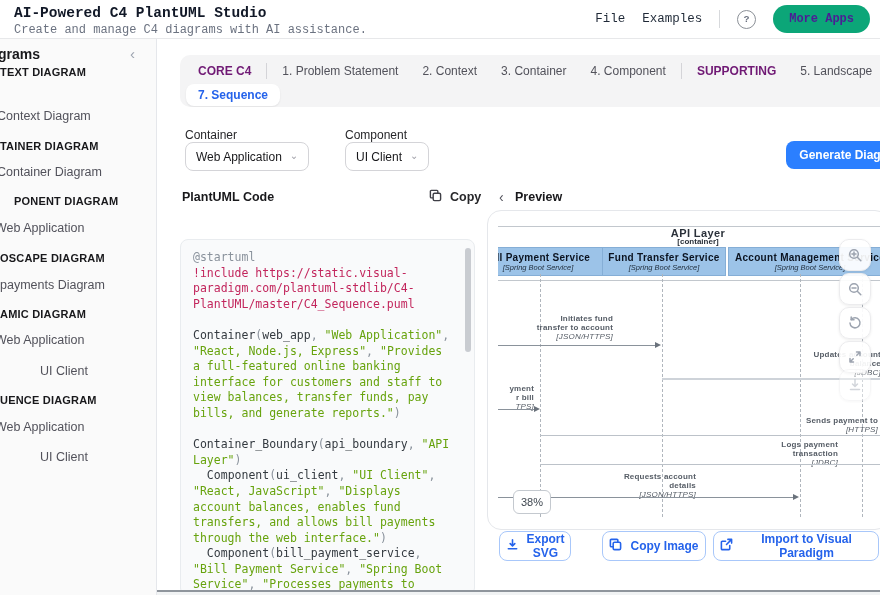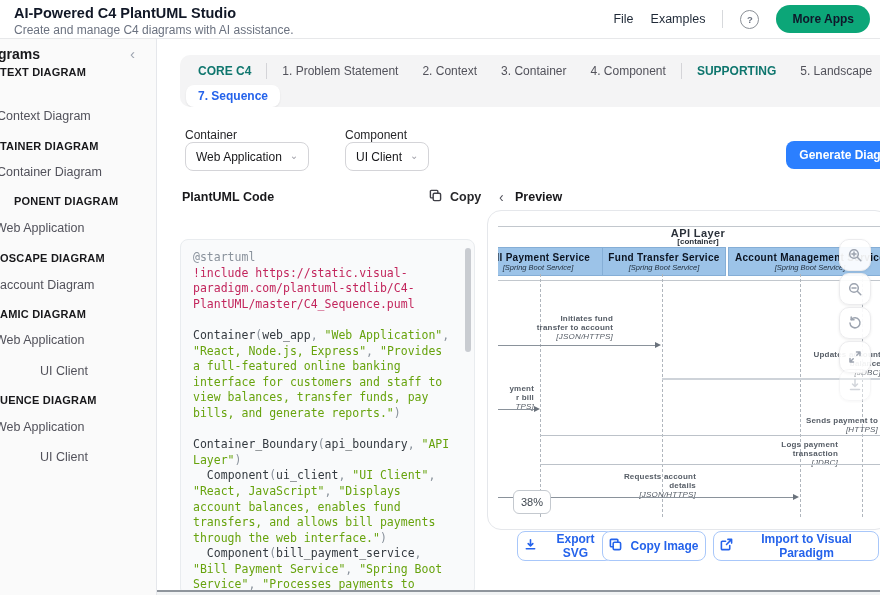--- a/index.html
+++ b/index.html
@@ -1,38 +1,38 @@
 <!DOCTYPE html>
 <html style="--accent_green: #0ca678; --accent_blue: #2563eb; --button_blue: #2b7fff; --participant_fill: #9cc3e8; --participant_border: #85aed6; --code_pink: #c2255c; --code_green: #67a30d;"><head>
 <meta charset="utf-8">
 <style>
   html,body{margin:0;padding:0;}
   body{width:880px;height:595px;position:relative;overflow:hidden;background:#fff;
        font-family:"Liberation Sans",sans-serif;color:#18181b;}
   
-  .header{position:absolute;left:0;top:0;width:880px;height:38px;background:#fff;border-bottom:1px solid #e7e8ea;z-index:30;}
+  .header{position:absolute;left:0;top:0;width:880px;height:38px;background:#fff;border-bottom:1px solid #e7e8ea;z-index:30;font-family:Liberation Mono, monospace;}
   .app-title{position:absolute;left:14px;top:5px;font-size:14.5px;font-weight:700;color:#111827;}
   .app-subtitle{position:absolute;left:14px;top:23px;font-size:12px;color:#6b7280;}
   .hd-right{position:absolute;right:10px;top:0;height:38px;display:flex;align-items:center;gap:17px;}
   .menu-btn{background:none;border:none;font-family:inherit;font-size:12.5px;font-weight:500;color:#1f2937;cursor:pointer;padding:0;}
   .vdiv{width:1px;height:18px;background:#d7d9dc;}
   .help-circle{width:17px;height:17px;border:1.3px solid #8b9097;border-radius:50%;display:flex;align-items:center;justify-content:center;font-size:9.5px;font-weight:700;color:#6b7280;}
-  .more-apps{background:var(--accent_green,#0ca678);color:#0f172a;border:none;border-radius:16px;padding:7px 16px;font-family:inherit;font-size:12px;font-weight:700;cursor:pointer;}
+  .more-apps{background:var(--accent_green,#0ca678);color:#4c1d95;border:none;border-radius:16px;padding:7px 16px;font-family:inherit;font-size:12px;font-weight:700;cursor:pointer;}
   
   .sidebar{position:absolute;left:0;top:38px;width:156px;height:557px;background:#fafafa;border-right:1px solid #e5e7eb;overflow:hidden;z-index:20;}
   .sb-title{position:absolute;left:-2px;top:8px;font-size:14px;font-weight:700;color:#18181b;}
   .sb-collapse{position:absolute;left:124px;top:6px;font-size:15px;color:#9ca3af;cursor:pointer;background:none;border:none;font-family:inherit;}
   .sb-head{position:absolute;font-size:11px;font-weight:700;letter-spacing:.2px;color:#18181b;white-space:nowrap;}
   .sb-item{position:absolute;font-size:12.5px;color:#52525b;white-space:nowrap;cursor:pointer;}
   
   .tabsbar{position:absolute;left:180px;top:55px;width:712px;height:52px;background:#f4f4f5;border-radius:10px;overflow:hidden;}
   .tabrow{position:absolute;left:6px;display:flex;align-items:center;white-space:nowrap;}
   .tabrow.r1{top:4px;height:24px;}
-  .tabrow.r2{top:29px;height:24px;}
-  .tab-group{font-size:12px;font-weight:700;color:#0f766e;padding:4px 12px;}
+  .tabrow.r2{top:29px;height:24px;flex-direction:column;}
+  .tab-group{font-size:12px;font-weight:700;color:#701a75;padding:4px 12px;}
   .tab{font-size:12px;color:#52525b;padding:4px 12px;cursor:pointer;}
   .tab.active{background:#fff;color:var(--accent_blue,#2563eb);font-weight:600;border-radius:8px;box-shadow:0 1px 2px rgba(0,0,0,.08);}
   .tab-sep{width:1px;height:16px;background:#d4d4d8;margin:0 3px;}
   
   .ctl-label{position:absolute;font-size:12px;font-weight:500;color:#27272a;}
   .select{position:absolute;top:142px;height:27px;background:#fff;border:1px solid #d4d4d8;border-radius:8px;display:flex;align-items:center;gap:8px;padding:0 10px;font-size:12px;color:#18181b;cursor:pointer;}
   .chev{font-size:10px;color:#a1a1aa;transform:translateY(-1px);}
   .generate-btn{position:absolute;left:786px;top:141px;height:28px;width:130px;background:var(--button_blue,#2b7fff);color:#fff;border:none;border-radius:8px;font-family:inherit;font-size:12px;font-weight:700;cursor:pointer;text-align:center;}
   
   .ph{position:absolute;top:190px;font-size:12.5px;font-weight:600;color:#18181b;}
@@ -92,21 +92,21 @@
   <div class="sb-head" style="left:0;top:28px">TEXT DIAGRAM</div>
   <div class="sb-item" style="left:-3px;top:71px">Context Diagram</div>
 
   <div class="sb-head" style="left:0;top:102px">TAINER DIAGRAM</div>
   <div class="sb-item" style="left:-3px;top:127px">Container Diagram</div>
 
   <div class="sb-head" style="left:14px;top:157px">PONENT DIAGRAM</div>
   <div class="sb-item" style="left:-5px;top:183px">Web Application</div>
 
   <div class="sb-head" style="left:0;top:214px">OSCAPE DIAGRAM</div>
-  <div class="sb-item" style="left:0;top:240px">account Diagram</div>
+  <div class="sb-item" style="left:0;top:240px">payments Diagram</div>
 
   <div class="sb-head" style="left:0;top:270px">AMIC DIAGRAM</div>
   <div class="sb-item" style="left:-5px;top:295px">Web Application</div>
   <div class="sb-item" style="left:40px;top:326px">UI Client</div>
 
   <div class="sb-head" style="left:0;top:356px">UENCE DIAGRAM</div>
   <div class="sb-item" style="left:-5px;top:382px">Web Application</div>
   <div class="sb-item" style="left:40px;top:412px">UI Client</div>
 </aside>
 
@@ -260,21 +260,21 @@
       <path d="M8.5 2h3.5v3.5 M12 2 L8.8 5.2 M5.5 12H2V8.5 M2 12 L5.2 8.8"></path>
     </svg>
   </div>
   <div class="zbtn" style="top:158px;opacity:.45">
     <svg width="14" height="14" viewBox="0 0 14 14">
       <path d="M7 2v6 M4.5 6 7 8.5 9.5 6 M2.5 11.5h9"></path>
     </svg>
   </div>
 </div>
 
-<button class="action-btn" style="left:517px;width:96px">
+<button class="action-btn" style="left:499px;width:72px">
   <span>
     <svg width="13" height="13" viewBox="0 0 14 14">
         <path d="M7 2v6 M4.5 6 7 8.5 9.5 6 M2.5 11.5h9"></path>
       </svg>
   </span>
   <span>Export SVG</span>
 </button>
 <button class="action-btn" style="left:602px;width:104px">
   <span>
     <svg width="13" height="13" viewBox="0 0 14 14">

